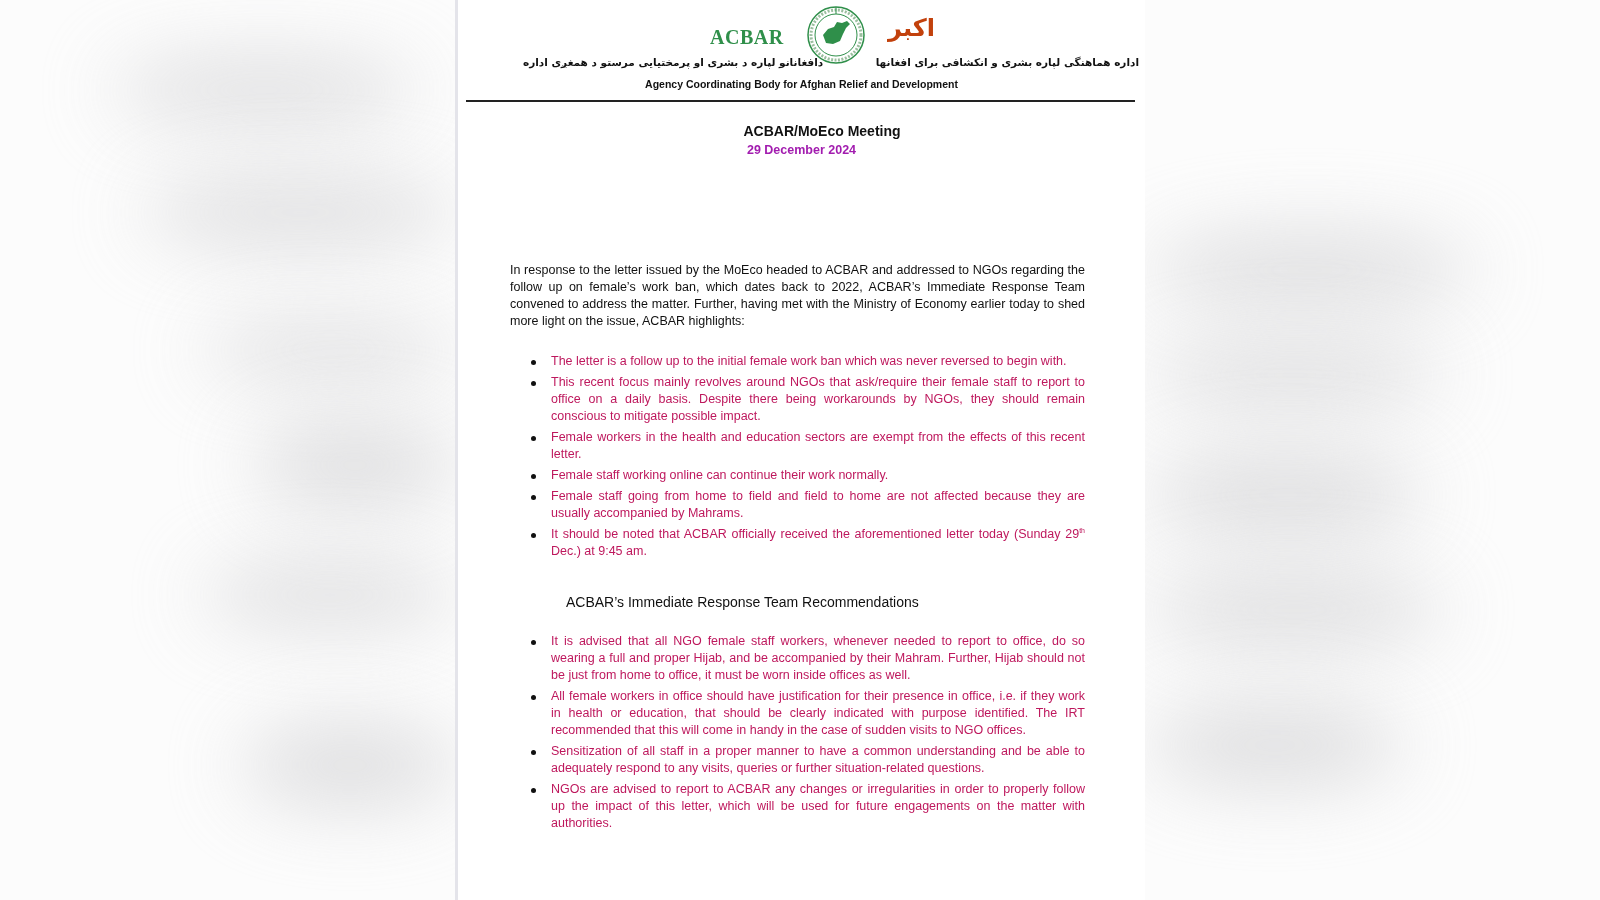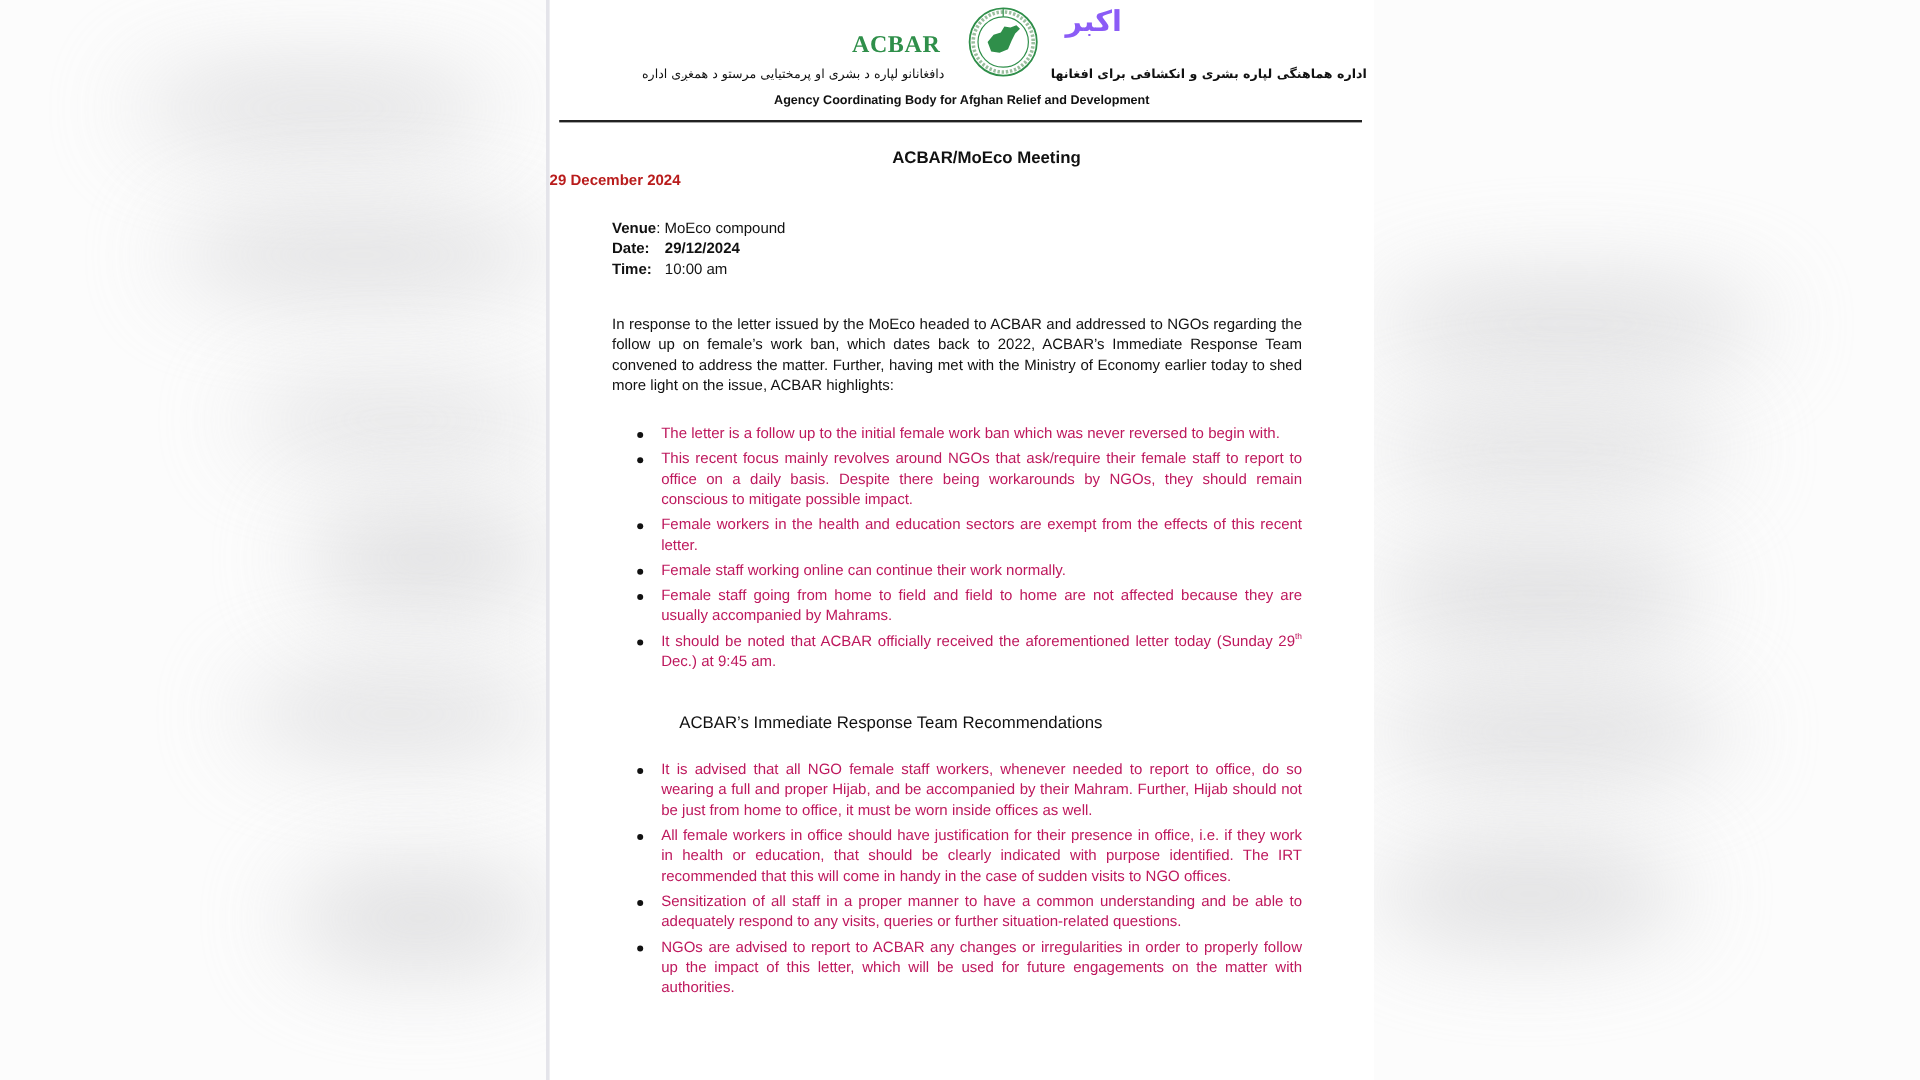--- a/index.html
+++ b/index.html
@@ -21,51 +21,51 @@
     position: absolute; left: 458px; top: 0; width: 687px; height: 900px;
     background: #ffffff; overflow: hidden;
     box-shadow: -3px 0 0 #e4e4ea;
   }
   .acbar-en {
     position: absolute; left: 252px; top: 26px;
     font-family: Liberation Serif, serif; font-weight: bold; font-size: 20px;
     color: #2f8f4a; letter-spacing: 0.5px;
   }
   .acbar-ar {
-    position: absolute; left: 430px; top: 4px;
+    position: absolute; left: 430px; top: 14px;
     font-family: "DejaVu Sans", sans-serif; font-weight: bold; font-size: 24px;
-    color: #8b5cf6;
+    color: #c2410c;
   }
   .logo {
     position: absolute; left: 348px; top: 5px; width: 60px; height: 60px;
   }
   .sub-dari {
     position: absolute; right: 6px; top: 56px;
     font-family: "DejaVu Sans", sans-serif; font-weight: bold; font-size: 10.5px; color: #111;
     direction: rtl;
   }
   .sub-pashto {
-    position: absolute; left: 77px; top: 56px;
-    font-family: "DejaVu Sans", sans-serif; font-weight: normal; font-size: 10.5px; color: #111;
+    position: absolute; left: 65px; top: 56px;
+    font-family: "DejaVu Sans", sans-serif; font-weight: bold; font-size: 10.5px; color: #111;
     direction: rtl;
   }
   .agency {
     position: absolute; left: 0; right: 0; top: 78px; text-align: center;
     font-weight: bold; font-size: 10.5px; color: #111;
   }
   .rule {
     position: absolute; left: 8px; width: 669px; top: 100px; height: 2px; background: #222;
   }
   .title {
     position: absolute; left: 0; right: 0; top: 123px; text-align: center;
     font-weight: bold; font-size: 14px; color: #111; padding-left: 41px;
   }
   .subtitle {
-    position: absolute; left: 0; right: 0; top: 143px; text-align: left;
-    font-weight: bold; font-size: 12.5px; color: #b91c1c;
+    position: absolute; left: 0; right: 0; top: 143px; text-align: center;
+    font-weight: bold; font-size: 12.5px; color: #a21caf;
   }
   .meta { position: absolute; left: 52px; top: 182px; font-size: 12.5px; color: #111; line-height: 17px; }
   .meta .lbl { font-weight: bold; display: inline-block; }
   .meta .lbl.w { width: 44px; }
   .meta .bold { font-weight: bold; }
   .intro {
     position: absolute; left: 52px; width: 575px; top: 262px;
     font-size: 12.5px; line-height: 17px; color: #111; text-align: justify;
   }
   ul.bullets {
@@ -115,31 +115,20 @@
     <span class="acbar-ar">اکبر</span>
     <span class="sub-pashto">دافغانانو لپاره د بشری او پرمختیایی مرستو د همغږی اداره</span>
     <span class="sub-dari">اداره هماهنگی لپاره بشری و انکشافی برای افغانها</span>
     <div class="agency">Agency Coordinating Body for Afghan Relief and Development</div>
     <div class="rule"></div>
   </div>
 
   <div class="title">ACBAR/MoEco Meeting</div>
   <div class="subtitle">29 December 2024</div>
 
-  <div class="meta">
-    <div>
-      <span class="lbl">Venue</span><span>: MoEco compound</span>
-    </div>
-    <div>
-      <span class="lbl w">Date:</span><span class="bold">29/12/2024</span>
-    </div>
-    <div>
-      <span class="lbl w">Time:</span><span>10:00 am</span>
-    </div>
-  </div>
 
   <div class="intro">In response to the letter issued by the MoEco headed to ACBAR and addressed to NGOs regarding the follow up on female’s work ban, which dates back to 2022, ACBAR’s Immediate Response Team convened to address the matter. Further, having met with the Ministry of Economy earlier today to shed more light on the issue, ACBAR highlights:</div>
 
   <ul class="bullets b1">
     <li><span class="dot"></span><span>The letter is a follow up to the initial female work ban which was never reversed to begin with.</span></li>
     <li><span class="dot"></span><span>This recent focus mainly revolves around NGOs that ask/require their female staff to report to office on a daily basis. Despite there being workarounds by NGOs, they should remain conscious to mitigate possible impact.</span></li>
     <li><span class="dot"></span><span>Female workers in the health and education sectors are exempt from the effects of this recent letter.</span></li>
     <li><span class="dot"></span><span>Female staff working online can continue their work normally.</span></li>
     <li><span class="dot"></span><span>Female staff going from home to field and field to home are not affected because they are usually accompanied by Mahrams.</span></li>
     <li><span class="dot"></span><span>It should be noted that ACBAR officially received the aforementioned letter today (Sunday 29</span><sup>th</sup><span> Dec.) at 9:45 am.</span></li>

